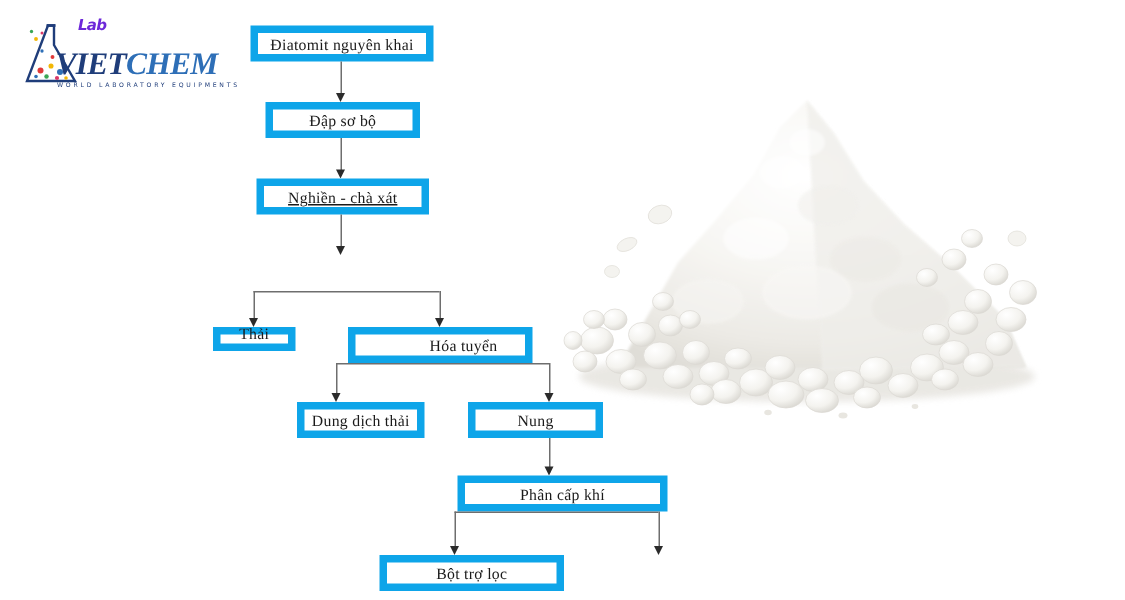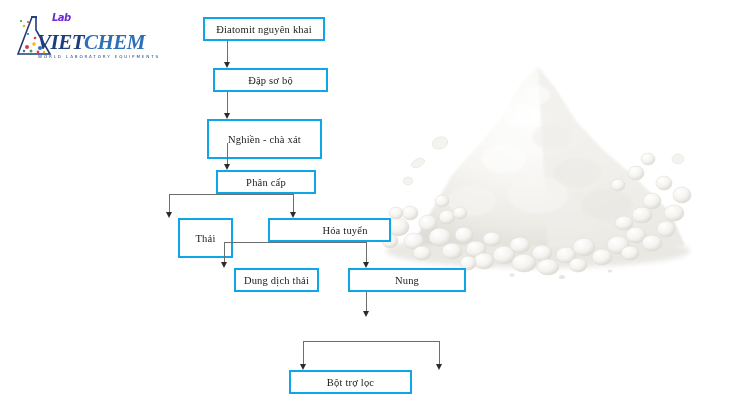--- a/index.html
+++ b/index.html
@@ -66,30 +66,29 @@
     font-size: 4.1px;
     color: #1f3d7a;
     letter-spacing: 1.85px;
     white-space: nowrap;
   }
 
   
   .node {
     position: absolute;
     box-sizing: border-box;
-    border: 2px solid #0ea5e9;
+    border: 5px solid #0ea5e9;
     background: #ffffff;
     color: #1a1a1a;
     font-size: 10.5px;
     display: flex;
-    align-items: center;
+    align-items: flex-end;
     justify-content: center;
     white-space: nowrap;
     letter-spacing: 0.2px;
-    margin-left: 36px;
   }
 
   
   .vline {
     position: absolute;
     width: 1px;
     background: #6e6e6e;
   }
   .hline {
     position: absolute;
@@ -239,64 +238,64 @@
       <ellipse cx="258" cy="216" rx="2.2" ry="1.6"></ellipse>
     </g>
   </svg>
 
   <div class="node" style="left:167px; top:17px; width:122px; height:24px;">
     <span>Điatomit nguyên khai</span>
   </div>
   <div class="vline" style="left:227px; top:41px; height:25px;"></div>
   <div class="arrow" style="left:224px; top:62px;"></div>
 
-  <div class="node" style="left:177px; top:68px; width:115px; height:24px;">
+  <div class="node" style="left:177px; top:68px; width:103px; height:24px;">
     <span>Đập sơ bộ</span>
   </div>
   <div class="vline" style="left:227px; top:92px; height:25px;"></div>
   <div class="arrow" style="left:224px; top:113px;"></div>
 
-  <div class="node" style="left:171px; top:119px; width:115px; height:40px;">
+  <div class="node" style="left:171px; top:119px; width:115px; height:24px;text-decoration:underline;">
     <span>Nghiền - chà xát</span>
   </div>
   <div class="vline" style="left:227px; top:143px; height:25px;"></div>
   <div class="arrow" style="left:224px; top:164px;"></div>
 
-  <div class="node" style="left:180px; top:170px; width:100px; height:24px;">
-    <span>Phân cấp</span>
-  </div>
 
   <div class="hline" style="left:169px; top:194px; width:124px;"></div>
   <div class="vline" style="left:169px; top:194px; height:20px;"></div>
   <div class="arrow" style="left:166px; top:212px;"></div>
   <div class="vline" style="left:293px; top:194px; height:20px;"></div>
   <div class="arrow" style="left:290px; top:212px;"></div>
 
-  <div class="node" style="left:142px; top:218px; width:55px; height:40px;">
+  <div class="node" style="left:142px; top:218px; width:55px; height:16px;">
     <span>Thải</span>
   </div>
   <div class="node" style="left:232px; top:218px; width:123px; height:24px;padding-left:31px;">
     <span>Hóa tuyển</span>
   </div>
 
   <div class="hline" style="left:224px; top:242px; width:142px;"></div>
   <div class="vline" style="left:224px; top:242px; height:22px;"></div>
   <div class="arrow" style="left:221px; top:262px;"></div>
   <div class="vline" style="left:366px; top:242px; height:22px;"></div>
   <div class="arrow" style="left:363px; top:262px;"></div>
 
   <div class="node" style="left:198px; top:268px; width:85px; height:24px;">
     <span>Dung dịch thải</span>
   </div>
-  <div class="node" style="left:312px; top:268px; width:118px; height:24px;">
+  <div class="node" style="left:312px; top:268px; width:90px; height:24px;">
     <span>Nung</span>
   </div>
   <div class="vline" style="left:366px; top:292px; height:23px;"></div>
   <div class="arrow" style="left:363px; top:311px;"></div>
 
+  <div class="node" style="left:305px; top:317px; width:140px; height:24px;">
+    <span>Phân cấp khí</span>
+  </div>
 
   <div class="hline" style="left:303px; top:341px; width:136px;"></div>
   <div class="vline" style="left:303px; top:341px; height:25px;"></div>
   <div class="arrow" style="left:300px; top:364px;"></div>
   <div class="vline" style="left:439px; top:341px; height:25px;"></div>
   <div class="arrow" style="left:436px; top:364px;"></div>
 
   <div class="node" style="left:253px; top:370px; width:123px; height:24px;">
     <span>Bột trợ lọc</span>
   </div>

